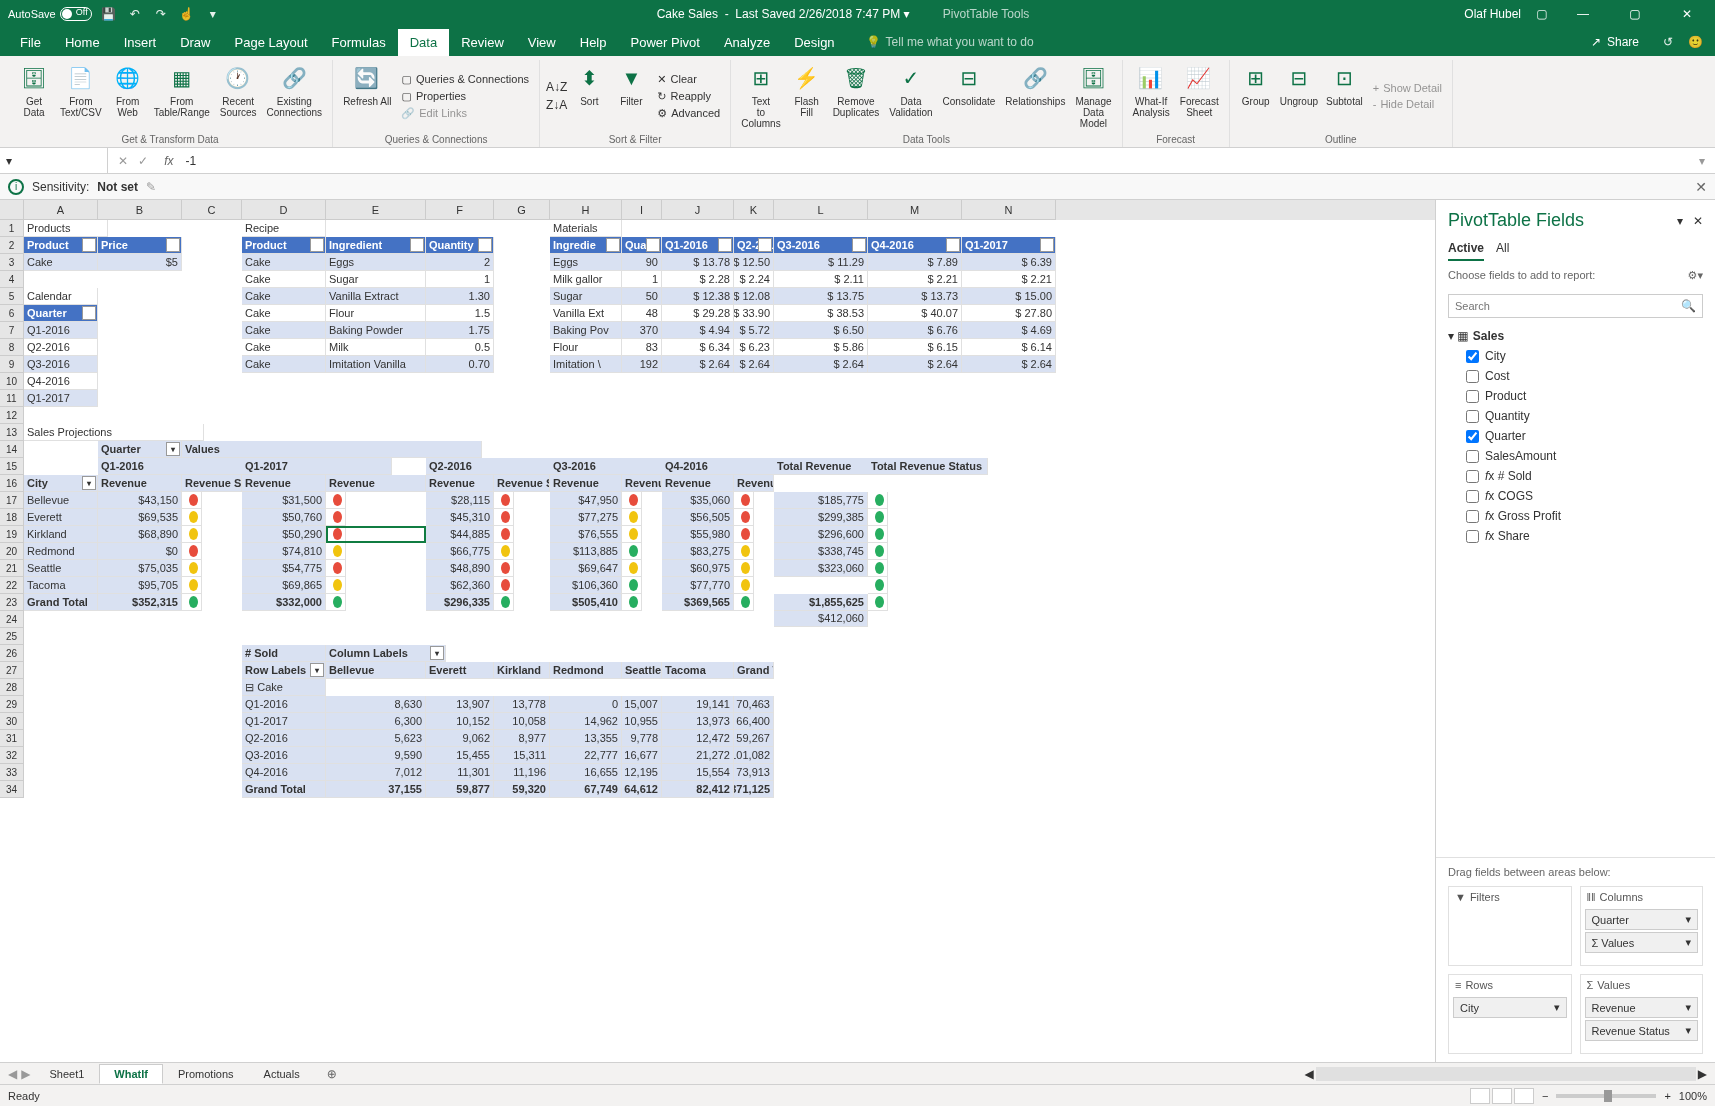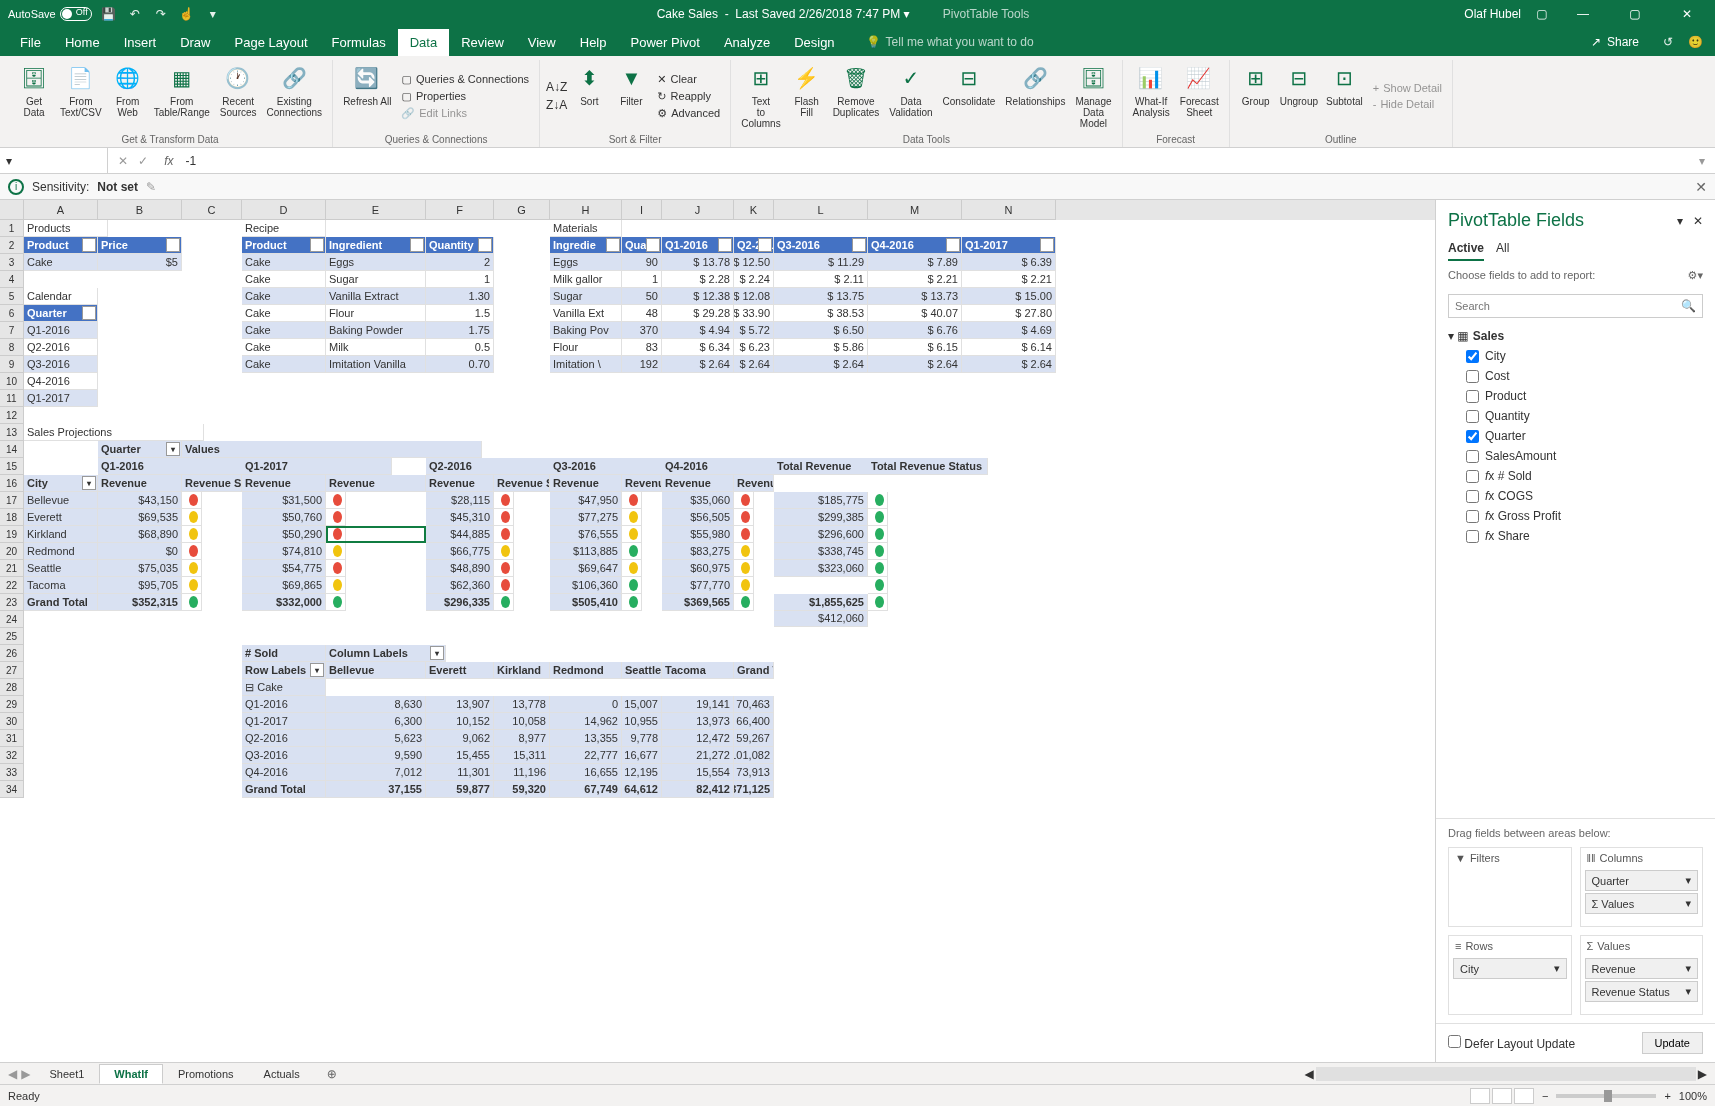--- a/index.html
+++ b/index.html
@@ -787,24 +787,20 @@
           <div class="area-title">≡ <span>Rows</span></div>
           <div class="area-item"><span>City</span>▾</div>
         </div>
         <div class="area-box">
           <div class="area-title">Σ <span>Values</span></div>
           <div class="area-item"><span>Revenue</span>▾</div>
           <div class="area-item"><span>Revenue Status</span>▾</div>
         </div>
       </div>
     </div>
-    <div class="defer">
-      <label><input type="checkbox" style=""> <span>Defer Layout Update</span></label>
-      <button>Update</button>
-    </div>
   </div>
 </div>
 
 <div class="sheet-tabs">
   <span style="color:#999">◀</span>
   <span style="color:#999">▶</span>
   <div id="sheets" style="display:flex">
       <div class="sheet-tab">Sheet1</div>
       <div class="sheet-tab active">WhatIf</div>
       <div class="sheet-tab">Promotions</div>

